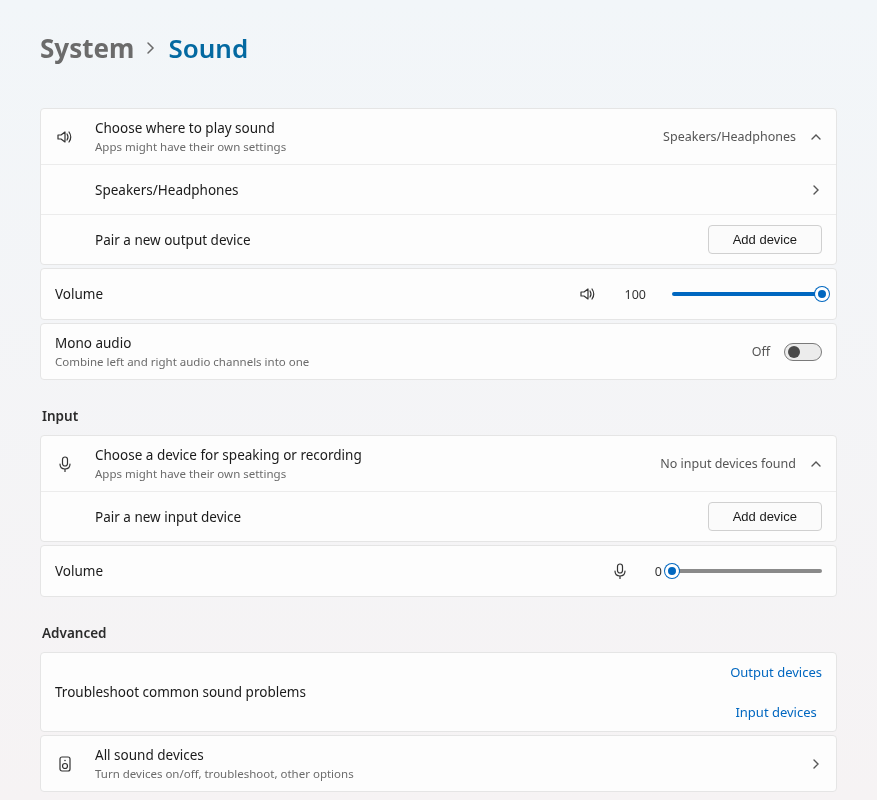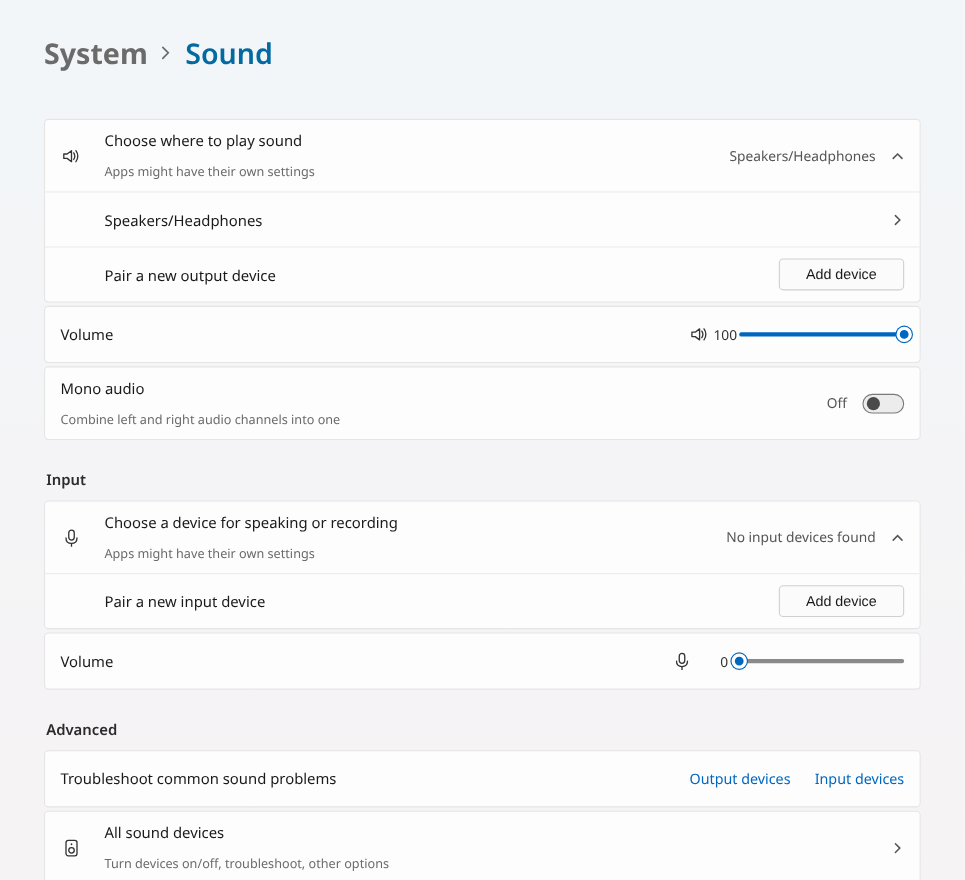--- a/index.html
+++ b/index.html
@@ -26,21 +26,21 @@
 .card + .card { margin-top: 3px; }
 .row {
   display: flex;
   align-items: center;
   padding: 10px 14px;
   min-height: 50px;
 }
 .row + .row { border-top: 1px solid #ececec; }
 .icon-slot { width: 40px; display:flex; align-items:center; justify-content:flex-start; color:#333; flex-shrink:0; }
 .icon-slot.indent { width: 40px; }
-.row .main { flex: 1; display:flex; flex-direction:column; gap:12px; }
+.row .main { flex: 1; display:flex; flex-direction:column; gap:2px; }
 .row .title { font-size: 13.5px; color:#1a1a1a; }
 .row .subtitle { font-size: 11.5px; color:#6b6b6b; }
 .row .right { display:flex; align-items:center; gap:14px; }
 .value-text { font-size: 12.5px; color:#555; }
 .chev { color:#555; }
 .btn {
   border:1px solid #d0d0d0; background:#fbfbfb; border-radius:4px;
   padding:6px 24px; font-size:13px; color:#1a1a1a; cursor:pointer;
 }
 .toggle {
@@ -128,21 +128,21 @@
         <button class="btn">Add device</button>
       </div>
     </div>
   </div>
 
   <div class="card">
     <div class="row">
       <div class="main">
         <div class="title">Volume</div>
       </div>
-      <div class="right" style="flex:0 0 auto; gap:2px;">
+      <div class="right" style="flex:0 0 auto; gap:26px;">
         <span>
           <svg width="20" height="20" viewBox="0 0 20 20">
               <path d="M3 8 H6 L10 5 V15 L6 12 H3 Z" fill="none" stroke="#333" stroke-width="1.2" stroke-linejoin="round"></path>
               <path d="M12 7 Q14 10 12 13" fill="none" stroke="#333" stroke-width="1.2" stroke-linecap="round"></path>
               <path d="M14 5 Q17.5 10 14 15" fill="none" stroke="#333" stroke-width="1.2" stroke-linecap="round"></path>
             </svg>
         </span>
         <span class="vol-num">100</span>
         <div class="slider-track" style="width:150px;">
           <div class="slider-fill" style="width:100%"></div>
@@ -230,21 +230,21 @@
 
   <div class="section-gap"></div>
 
   <div class="section-label">Advanced</div>
 
   <div class="card">
     <div class="row">
       <div class="main">
         <div class="title">Troubleshoot common sound problems</div>
       </div>
-      <div class="right" style="gap:22px;">
+      <div class="right" style="gap:22px;flex-direction:column;">
         <span class="link">Output devices</span>
         <span class="link">Input devices</span>
       </div>
     </div>
   </div>
 
   <div class="card">
     <div class="row">
       <div class="icon-slot">
         <svg width="20" height="20" viewBox="0 0 20 20">

